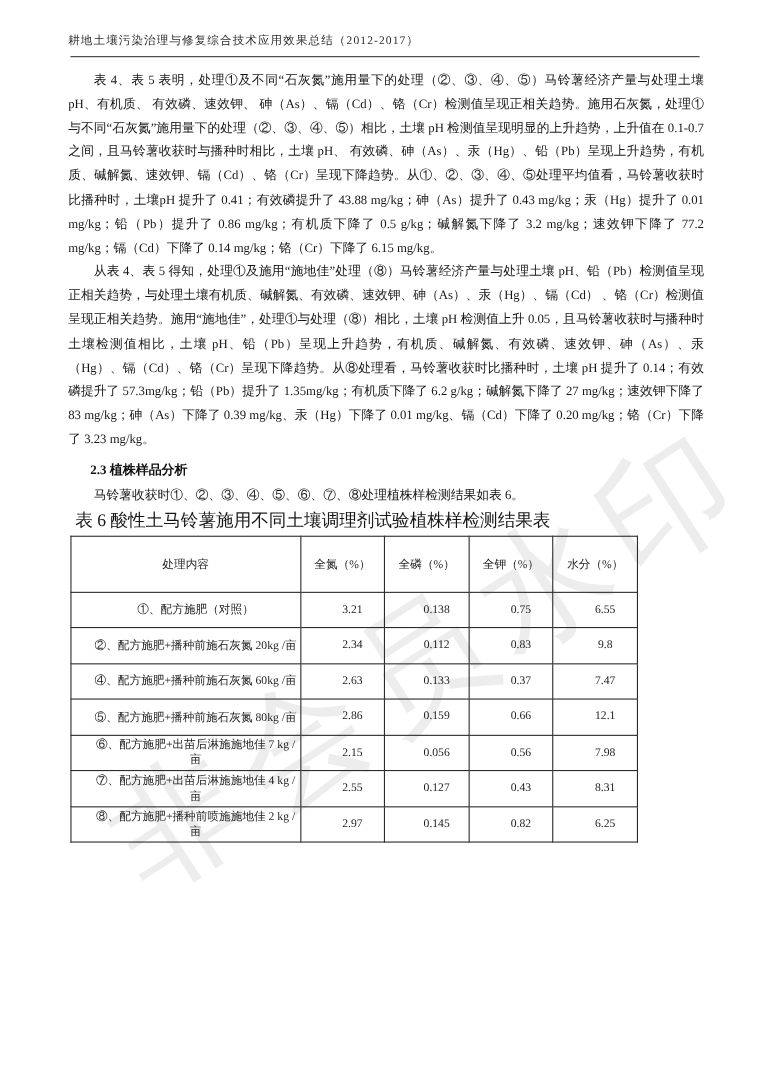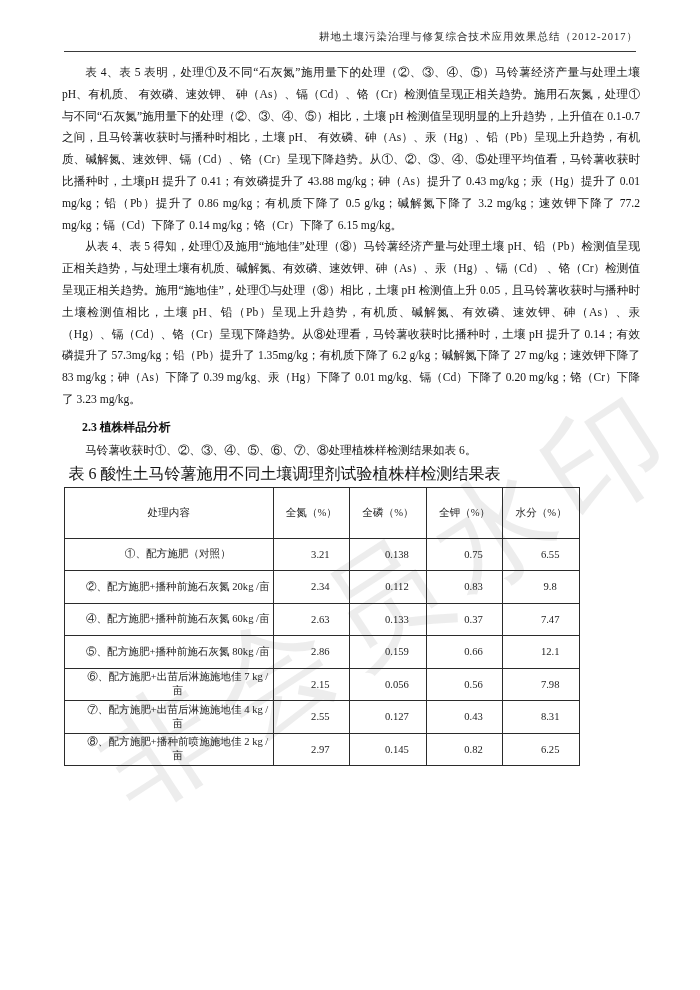--- a/index.html
+++ b/index.html
@@ -6,21 +6,21 @@
   .page{
     position:relative;
     width:700px;height:990px;
     background:#ffffff;
     font-family:"Liberation Serif","DejaVu Serif",serif;
     color:#1c1c1c;
     overflow:hidden;
   }
   .header{
     position:absolute;top:30px;left:62px;right:62px;
-    text-align:right;
+    text-align:left;
     font-size:10.5px;
     letter-spacing:1px;
     color:#2a2a2a;
   }
   .header-rule{
     position:absolute;top:51px;left:64px;right:64px;
     border-bottom:1.5px solid #3a3a3a;
   }
   .content{
     position:absolute;top:62px;left:62px;right:60px;

